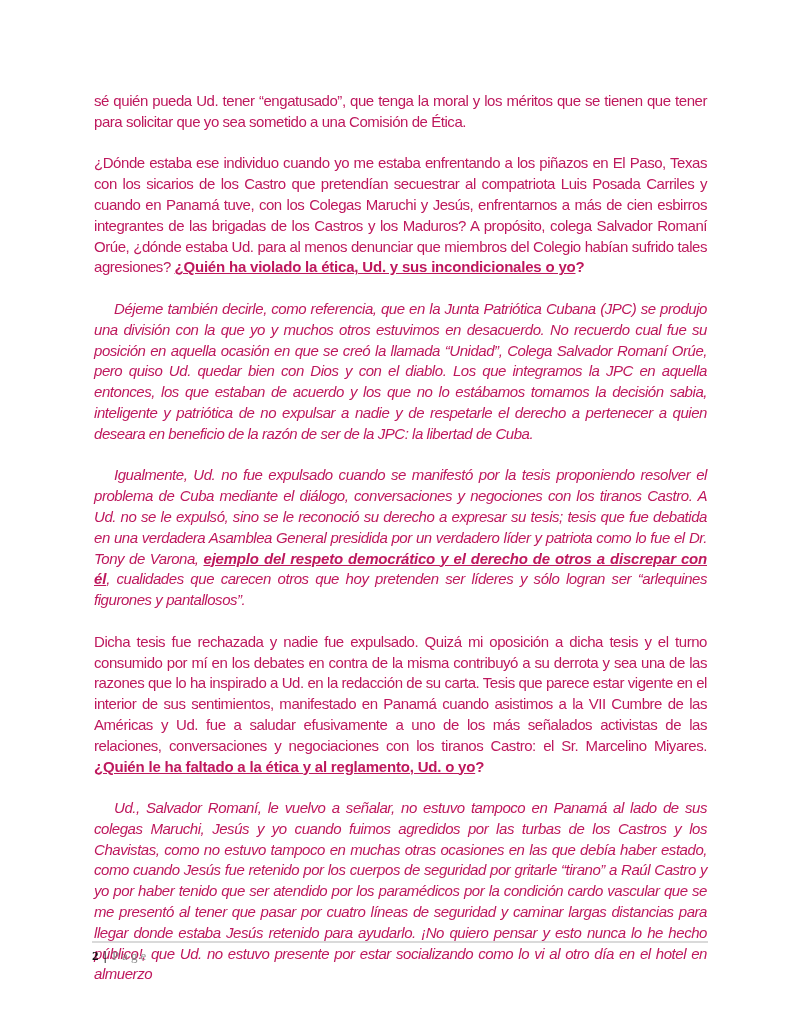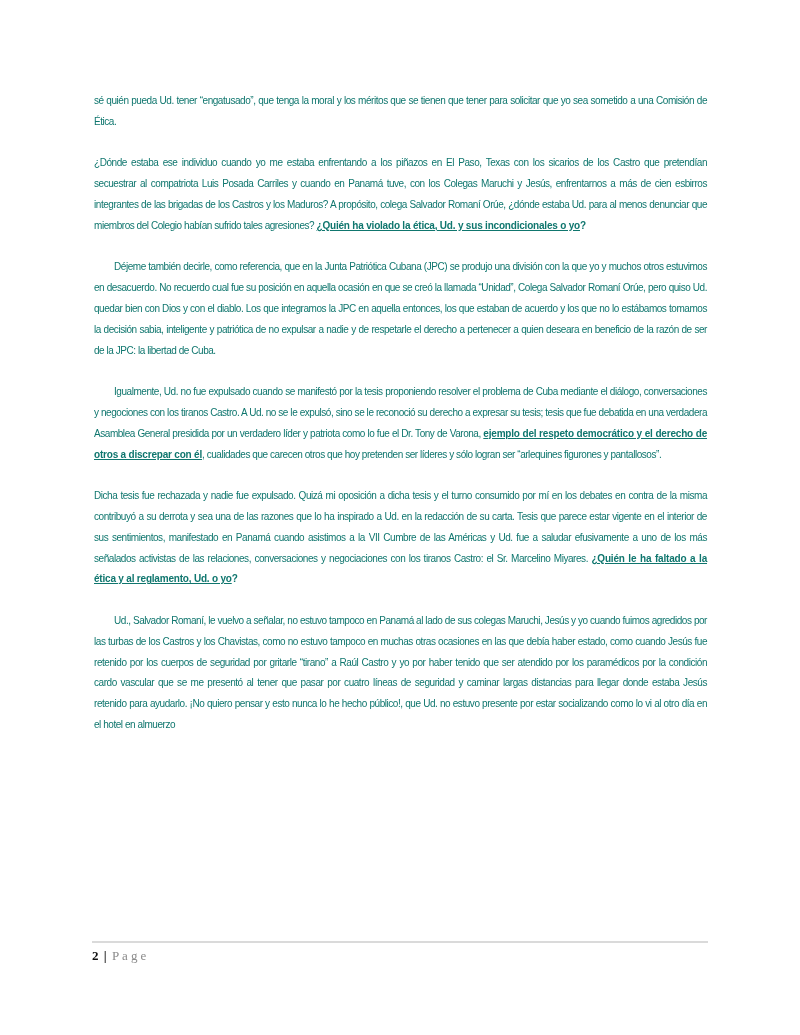--- a/index.html
+++ b/index.html
@@ -1,24 +1,24 @@
 <!DOCTYPE html>
 <html><head>
 <meta charset="utf-8">
 <style>
   html, body { margin: 0; padding: 0; background: #ffffff; }
   body { width: 800px; height: 1035px; position: relative; overflow: hidden; }
   .page {
     position: absolute; left: 94px; top: 91px; width: 613px;
     font-family: "Liberation Sans", sans-serif;
-    font-size: 10px; line-height: 20.8px; color: #0f766e;
+    font-size: 15px; line-height: 20.8px; color: #be185d;
     letter-spacing: -0.45px;
   }
   .para { text-align: justify; margin: 0 0 20.8px 0; }
-  .indent { text-indent: 20px; }
+  .indent { text-indent: 20px; font-style: italic; }
   .emph { font-weight: bold; text-decoration: underline; letter-spacing: -0.2px; }
   .qmark { font-weight: bold; }
   .footer-rule {
     position: absolute; left: 92px; top: 941px; width: 616px; height: 2px;
     background: #dadada;
   }
   .footer {
     position: absolute; left: 92px; top: 948px;
     font-family: Liberation Serif, serif; font-size: 13px; line-height: 16px;
   }

